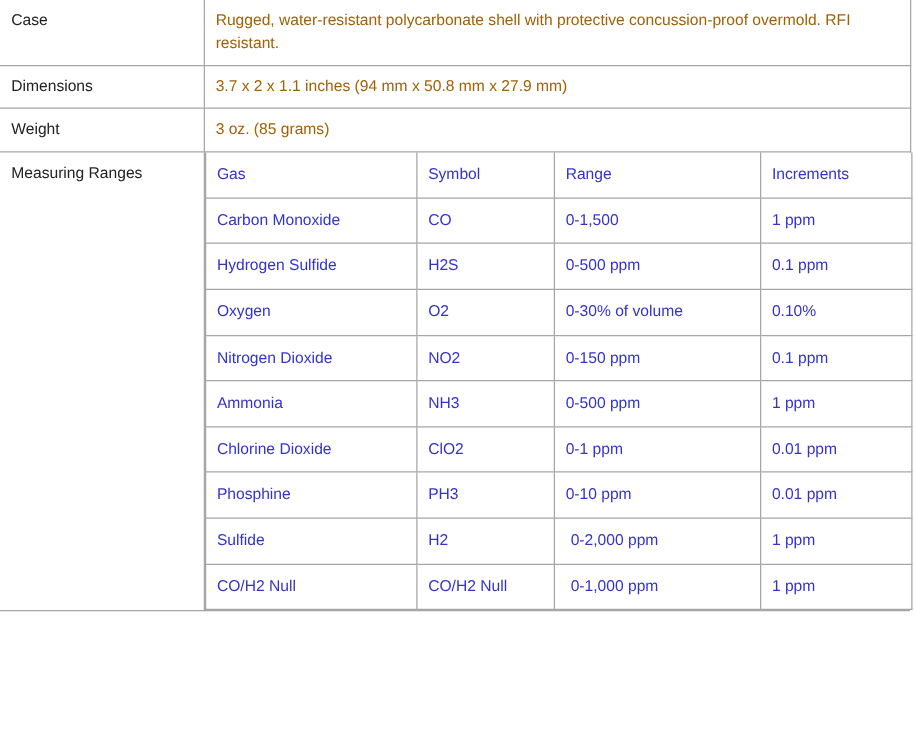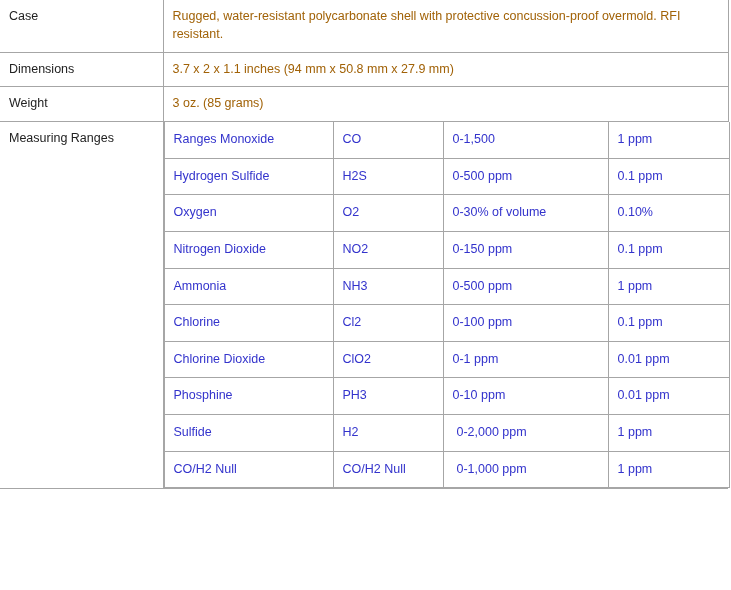--- a/index.html
+++ b/index.html
@@ -119,22 +119,28 @@
       <td class="nested-host">
 
         <table class="gas-table">
           <colgroup>
             <col class="g-gas">
             <col class="g-sym">
             <col class="g-rng">
             <col class="g-inc">
           </colgroup>
           <tbody id="gas-tbody">
+            <tr>
+              <th>Gas</th>
+              <th>Symbol</th>
+              <th>Range</th>
+              <th>Increments</th>
+            </tr>
           <tr>
-                <td>Ranges Monoxide</td>
+                <td>Carbon Monoxide</td>
                 <td>CO</td>
                 <td>0-1,500</td>
                 <td>1 ppm</td>
               </tr>
               <tr>
                 <td>Hydrogen Sulfide</td>
                 <td>H2S</td>
                 <td>0-500 ppm</td>
                 <td>0.1 ppm</td>
               </tr>
@@ -148,26 +154,20 @@
                 <td>Nitrogen Dioxide</td>
                 <td>NO2</td>
                 <td>0-150 ppm</td>
                 <td>0.1 ppm</td>
               </tr>
               <tr>
                 <td>Ammonia</td>
                 <td>NH3</td>
                 <td>0-500 ppm</td>
                 <td>1 ppm</td>
-              </tr>
-              <tr>
-                <td>Chlorine</td>
-                <td>Cl2</td>
-                <td>0-100 ppm</td>
-                <td>0.1 ppm</td>
               </tr>
               <tr>
                 <td>Chlorine Dioxide</td>
                 <td>ClO2</td>
                 <td>0-1 ppm</td>
                 <td>0.01 ppm</td>
               </tr>
               <tr>
                 <td>Phosphine</td>
                 <td>PH3</td>

